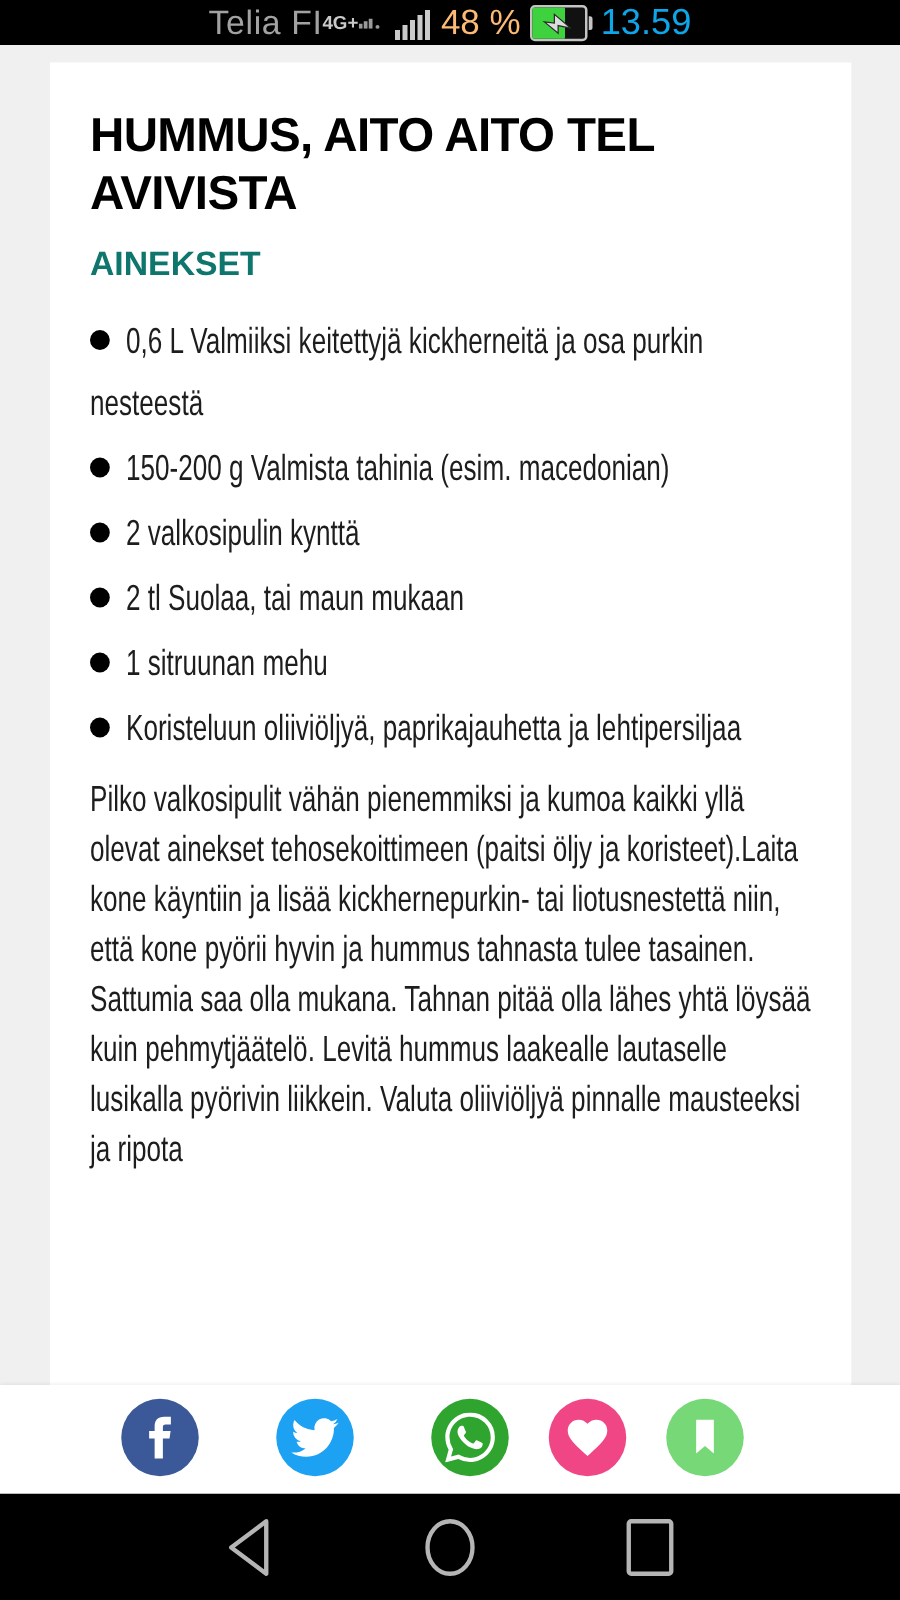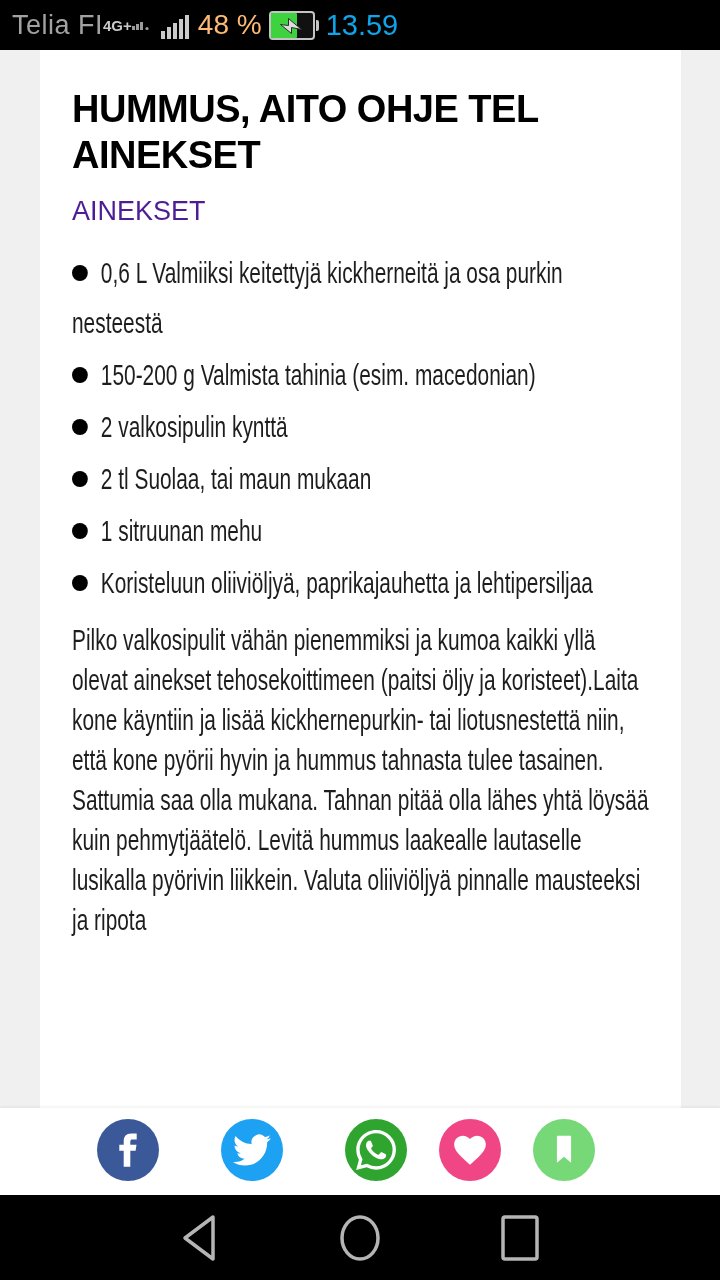--- a/index.html
+++ b/index.html
@@ -1,40 +1,40 @@
 <!DOCTYPE html>
 <html><head>
 <meta charset="utf-8">
 <style>
   html,body{margin:0;padding:0;}
   body{font-family:"Liberation Sans",sans-serif;}
   .screen{position:relative;width:720px;height:1280px;background:#f0f0f0;overflow:hidden;}
 
   
-  .status-bar{position:absolute;top:0;left:0;width:720px;height:50px;background:#000;
-    display:flex;align-items:center;justify-content:flex-start;box-sizing:border-box;
+  .status-bar{position:absolute;top:0;left:0;width:720px;height:36px;background:#000;
+    display:flex;align-items:center;justify-content:center;box-sizing:border-box;
     padding:0 12px;z-index:50;}
   .carrier{color:#a2a2a2;font-size:27px;letter-spacing:.5px;}
   .sb-right{display:flex;align-items:center;gap:7px;}
   .net-stack{display:flex;flex-direction:row;align-items:flex-start;line-height:1;margin-right:-2px;}
   .net-label{color:#c9c9c9;font-size:15px;font-weight:bold;letter-spacing:0;}
   .sb-text{color:#fdba74;font-size:28px;}
   .time{color:#0ea5e9;font-size:29px;}
   .battery{position:relative;width:42px;height:25px;border:2px solid #c4c4c4;border-radius:4px;
     background:#111;display:flex;align-items:center;}
   .battery-fill{height:100%;border-radius:1px;}
   .battery-bolt{position:absolute;left:7px;top:0;}
   .battery-cap{width:3px;height:11px;background:#c4c4c4;border-radius:0 2px 2px 0;margin-left:1px;}
 
   
   .card{position:absolute;left:40px;top:50px;width:641px;height:1060px;background:#ffffff;
     box-sizing:border-box;padding:36px 30px 0 32px;overflow:hidden;z-index:1;}
   .recipe-title{margin:0;color:#000;font-size:38px;line-height:46px;font-weight:700;
     letter-spacing:-.5px;}
-  .section-heading{margin:16px 0 0 0;color:#4c1d95;font-size:27px;line-height:34px;font-weight:400;}
+  .section-heading{margin:16px 0 0 0;color:#0f766e;font-size:27px;line-height:34px;font-weight:700;}
   .ingredients{list-style:none;margin:20px 0 0 0;padding:0;width:801px;
     transform:scaleX(.72);transform-origin:left top;}
   .ingredients li{font-size:29px;line-height:50px;font-weight:300;color:#1d1d1d;margin:0 0 2px 0;}
   .dot{display:inline-block;width:22px;height:16px;background:#000;border-radius:50%;
     margin-right:18px;vertical-align:2px;}
   .steps-heading{margin-top:36px;}
   .steps-text{margin:12px 0 0 0;width:801px;transform:scaleX(.72);transform-origin:left top;
     font-size:29px;line-height:40px;font-weight:300;color:#1d1d1d;}
 
   
@@ -80,21 +80,21 @@
             <polygon points="14,2 5,13 11,13 9,23 20,10 13,10" transform="rotate(-90 13 12.5)" fill="#dcdcdc" stroke="#2a2a2a" stroke-width="1"></polygon>
           </svg>
         </span>
         <span class="battery-cap"></span>
       </span>
       <span class="time">13.59</span>
     </div>
   </div>
 
   <div class="card">
-    <h1 class="recipe-title">HUMMUS, AITO OHJE TEL AINEKSET</h1>
+    <h1 class="recipe-title">HUMMUS, AITO AITO TEL AVIVISTA</h1>
     <h2 class="section-heading">AINEKSET</h2>
     <ul class="ingredients">
       <li><span class="dot"></span><span>0,6 L Valmiiksi keitettyjä kickherneitä ja osa purkin nesteestä</span></li>
       <li><span class="dot"></span><span>150-200 g Valmista tahinia (esim. macedonian)</span></li>
       <li><span class="dot"></span><span>2 valkosipulin kynttä</span></li>
       <li><span class="dot"></span><span>2 tl Suolaa, tai maun mukaan</span></li>
       <li><span class="dot"></span><span>1 sitruunan mehu</span></li>
       <li><span class="dot"></span><span>Koristeluun oliiviöljyä, paprikajauhetta ja lehtipersiljaa</span></li>
     </ul>
     <p class="steps-text">Pilko valkosipulit vähän pienemmiksi ja kumoa kaikki yllä olevat ainekset tehosekoittimeen (paitsi öljy ja koristeet).Laita kone käyntiin ja lisää kickhernepurkin- tai liotusnestettä niin, että kone pyörii hyvin ja hummus tahnasta tulee tasainen. Sattumia saa olla mukana. Tahnan pitää olla lähes yhtä löysää kuin pehmytjäätelö. Levitä hummus laakealle lautaselle lusikalla pyörivin liikkein. Valuta oliiviöljyä pinnalle mausteeksi ja ripota</p>

